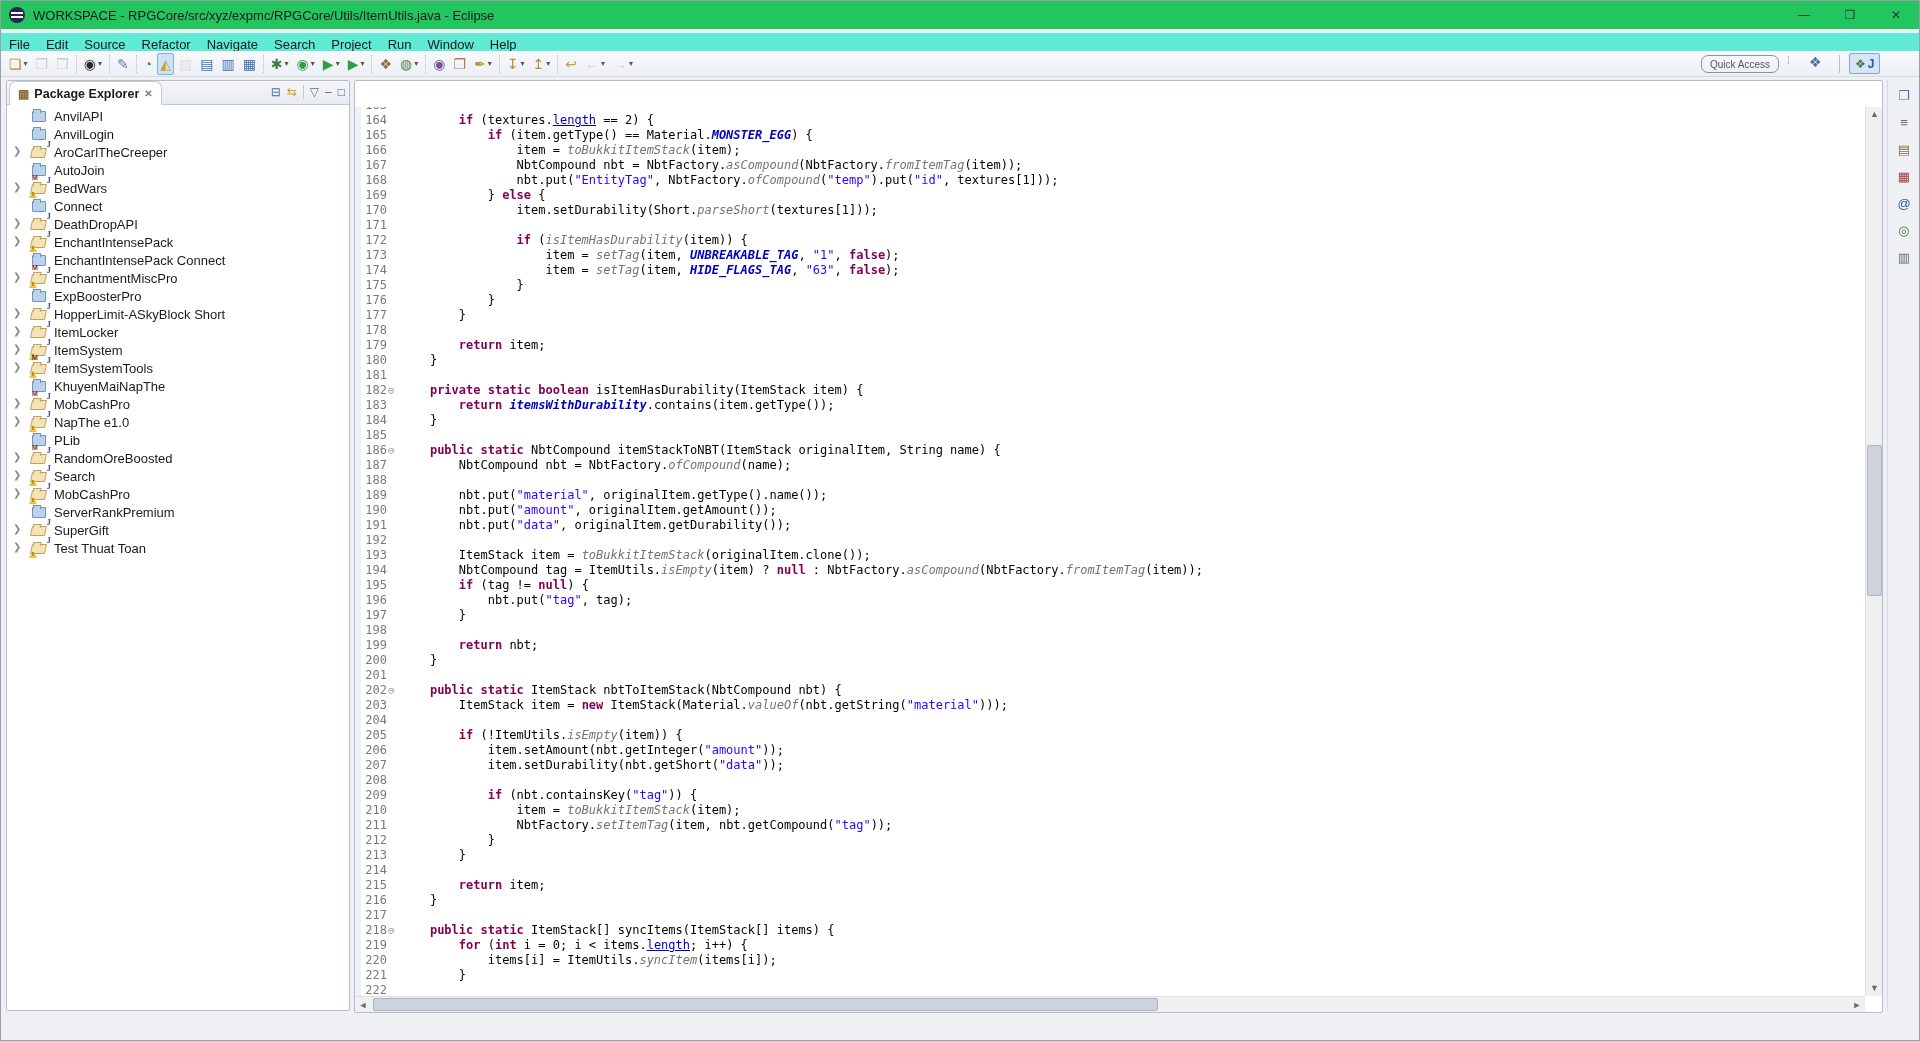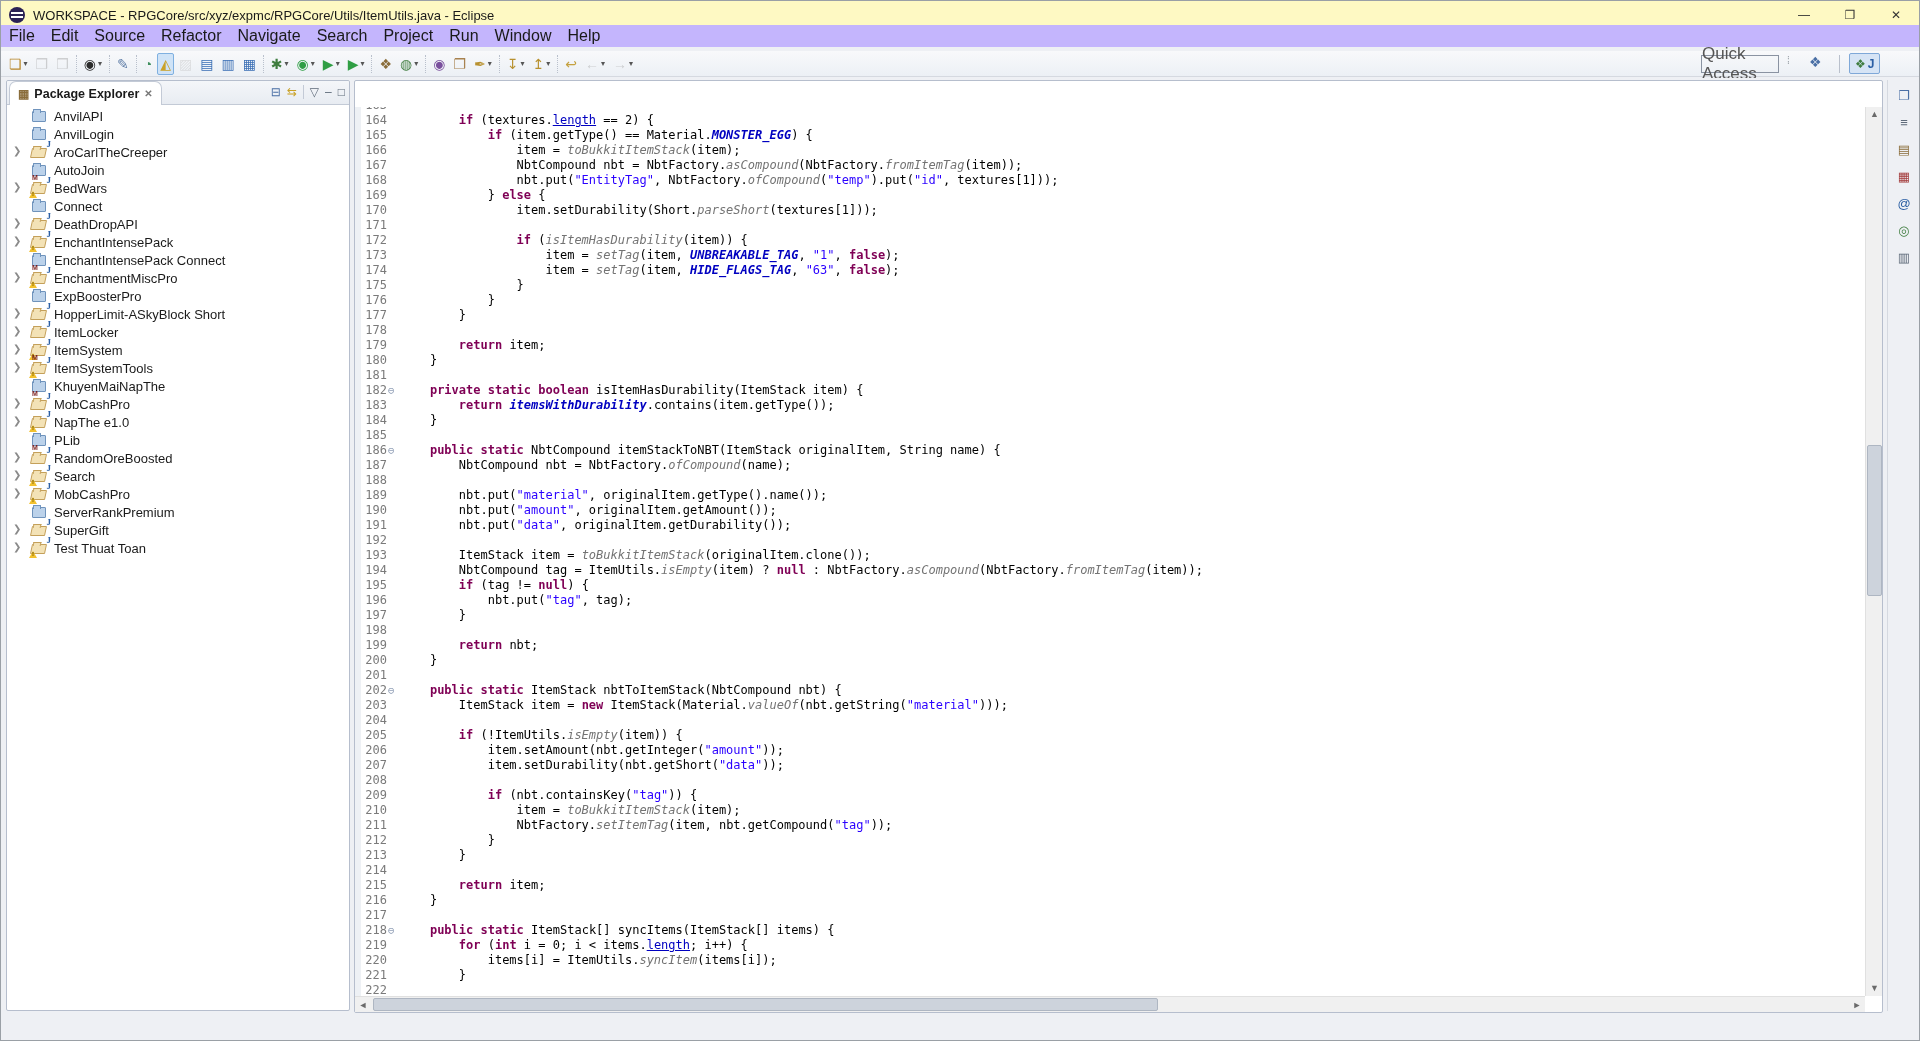--- a/index.html
+++ b/index.html
@@ -1,41 +1,41 @@
 <!DOCTYPE html>
 <html><head>
 <meta charset="utf-8">
 <style>
   * { margin:0; padding:0; box-sizing:border-box; }
   html,body { width:1920px; height:1041px; overflow:hidden; }
   body { font-family:"Liberation Sans", sans-serif; background:#e9edf2; position:relative; color:#1a1a1a; }
   .app { position:absolute; inset:0; border:1px solid #9aa0a6; background:#eef0f4; }
 
   
-  .titlebar { position:absolute; left:0; top:0; right:0; height:28px; background:#fef9c3; display:flex; align-items:center; }
+  .titlebar { position:absolute; left:0; top:0; right:0; height:28px; background:#22c55e; display:flex; align-items:center; }
   .app-icon { width:16px; height:16px; border-radius:50%; background:#2c2255; margin:0 8px 0 8px; position:relative; overflow:hidden; }
   .app-icon::before { content:""; position:absolute; left:2px; right:2px; top:5px; height:2px; background:#fff; box-shadow:0 4px 0 #fff; }
   .title-text { font-size:13px; color:#1a1a1a; }
   .win-controls { position:absolute; right:0; top:0; height:28px; display:flex; }
   .win-btn { width:46px; height:28px; display:flex; align-items:center; justify-content:center; font-size:12px; color:#333; }
 
   
-  .menubar { position:absolute; left:0; top:24px; right:0; height:22px; background:#c4b5fd; display:flex; align-items:center; font-size:16px; }
+  .menubar { position:absolute; left:0; top:32px; right:0; height:22px; background:#5eead4; display:flex; align-items:center; font-size:13px; }
   .menu-item { padding:0 8px; height:22px; display:flex; align-items:center; }
 
   
   .toolbar { position:absolute; left:0; top:50px; right:0; height:26px; background:linear-gradient(#f8f9fb,#ecf0f5); border-bottom:1px solid #d5d9e0; display:flex; align-items:center; }
   .tb-left { display:flex; align-items:center; height:26px; padding-left:4px; }
   .tb-btn { height:22px; display:flex; align-items:center; padding:0 2px; margin:0 1px; border:1px solid transparent; border-radius:2px; }
   .tb-btn .g { font-size:14px; line-height:1; }
   .tb-btn.dim .g { opacity:.45; filter:grayscale(1); }
   .tb-btn.sel { background:#cfe3f7; border-color:#7fb0e0; }
   .tb-dd { font-size:8px; color:#555; margin-left:2px; }
   .tb-sep { width:1px; height:18px; margin:0 3px; border-left:1px dotted #b9c0cc; }
-  .quick-access { position:absolute; left:1700px; top:4px; width:78px; height:18px; border:1px solid #8a93a2; border-radius:0; font-size:17px; color:#555; display:flex; align-items:center; justify-content:center; background:#fff0; }
+  .quick-access { position:absolute; left:1700px; top:4px; width:78px; height:18px; border:1px solid #8a93a2; border-radius:7px; font-size:10px; color:#555; display:flex; align-items:center; justify-content:center; background:#fff0; }
   .tb-grip { position:absolute; left:1786px; top:4px; color:#9aa0a6; font-size:10px; letter-spacing:1px; }
   .persp-open { position:absolute; left:1808px; top:3px; font-size:14px; color:#4a6fa5; }
   .persp-sep { position:absolute; left:1838px; top:4px; width:1px; height:18px; background:#b9c0cc; }
   .persp-java { position:absolute; left:1848px; top:2px; height:21px; padding:0 5px; background:#d6e4f5; border:1px solid #7fa8d8; border-radius:2px; display:flex; align-items:center; gap:2px; }
   .persp-java .g { font-size:12px; color:#3f7d3f; }
   .persp-java b { font-size:12px; color:#2b5fa5; }
 
   
   .workspace { position:absolute; left:0; top:77px; right:0; bottom:25px; background:#eef0f4; }
 

